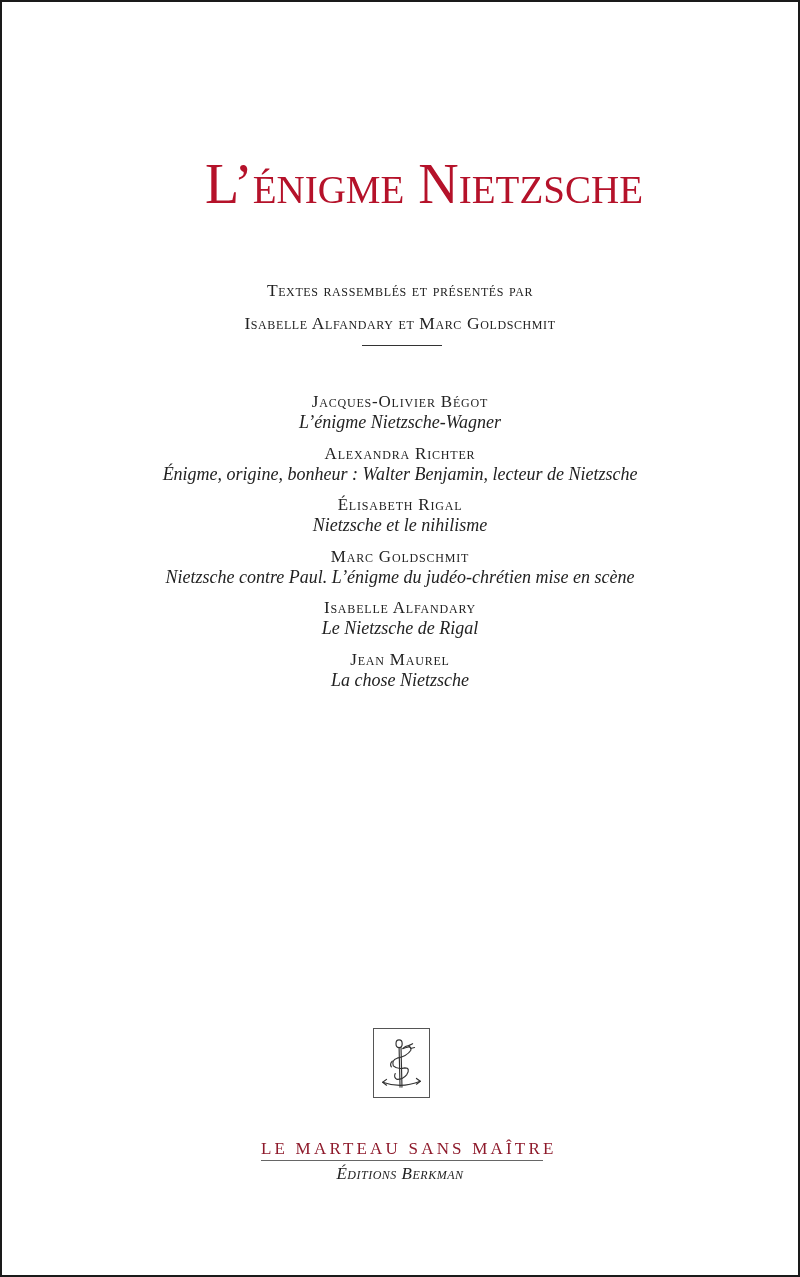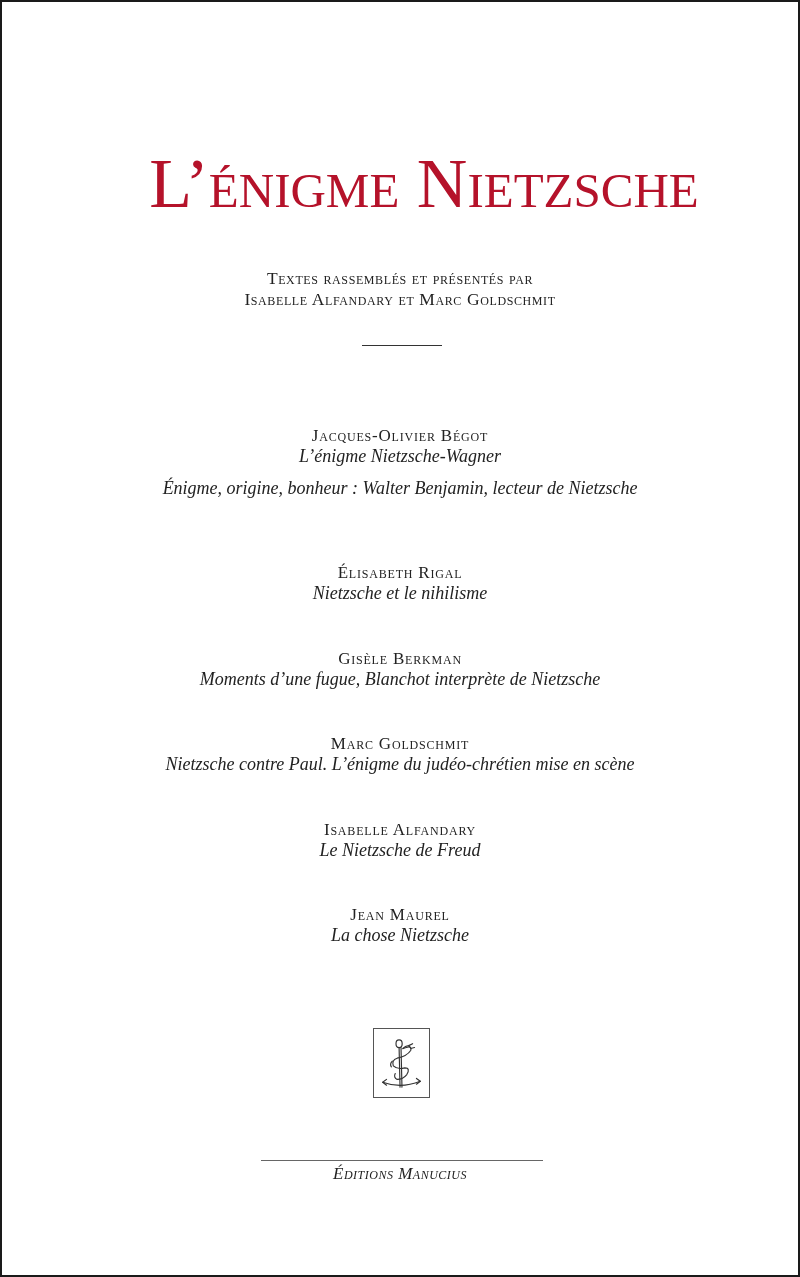--- a/index.html
+++ b/index.html
@@ -23,40 +23,40 @@
       background: #ffffff;
       font-family: "Liberation Serif", "DejaVu Serif", serif;
       color: #1c1c1c;
     }
     .book-title {
       position: absolute;
       left: 0; right: 0;
       top: 142px;
       text-align: center;
       color: #b5122a;
-      font-size: 70px;
+      font-size: 56px;
       line-height: 80px;
       font-variant: small-caps;
       letter-spacing: 0px;
       font-weight: normal;
       margin: 0;
       padding-left: 48px;
     }
     .subtitle {
       position: absolute;
       left: 0; right: 0;
       top: 266px;
       text-align: center;
       font-size: 17.5px;
       line-height: 21px;
       font-variant: small-caps;
       letter-spacing: 0.6px;
       color: #222;
     }
-    .subtitle div { margin: 0; }
+    .subtitle div { margin: 12px; }
     .divider {
       position: absolute;
       left: 360px;
       top: 343px;
       width: 80px;
       height: 0;
       border-top: 1.5px solid #333;
     }
     .contents {
       position: absolute;
@@ -66,21 +66,20 @@
     }
     .entry {
       height: 51.5px;
     }
     .author {
       font-size: 17px;
       line-height: 20px;
       font-variant: small-caps;
       letter-spacing: 0.8px;
       color: #222;
-      margin-top: 34px;
     }
     .essay {
       font-size: 18px;
       line-height: 20px;
       font-style: italic;
       color: #222;
     }
     .essay .roman { font-style: normal; }
     .logo {
       position: absolute;
@@ -139,37 +138,34 @@
   </div>
 
   <div class="divider"></div>
 
   <div class="contents">
     <div class="entry">
       <div class="author">Jacques-Olivier Bégot</div>
       <div class="essay">L’énigme Nietzsche-Wagner</div>
     </div>
     <div class="entry">
+      <div class="author">Alexandra Richter</div>
       <div class="essay">Énigme, origine, bonheur : Walter Benjamin, lecteur de Nietzsche</div>
     </div>
     <div class="entry">
       <div class="author">Élisabeth Rigal</div>
       <div class="essay">Nietzsche et le nihilisme</div>
     </div>
     <div class="entry">
-      <div class="author">Gisèle Berkman</div>
-      <div class="essay">Moments d’une fugue, Blanchot interprète de Nietzsche</div>
-    </div>
-    <div class="entry">
       <div class="author">Marc Goldschmit</div>
       <div class="essay">Nietzsche contre Paul. L’énigme du judéo-chrétien mise en scène</div>
     </div>
     <div class="entry">
       <div class="author">Isabelle Alfandary</div>
-      <div class="essay">Le Nietzsche de Freud</div>
+      <div class="essay">Le Nietzsche de Rigal</div>
     </div>
     <div class="entry">
       <div class="author">Jean Maurel</div>
       <div class="essay">La chose Nietzsche</div>
     </div>
   </div>
 
   <div class="logo">
     <svg viewBox="0 0 57 70" xmlns="http://www.w3.org/2000/svg">
       <g fill="none" stroke="#333" stroke-width="1.2" stroke-linecap="round" stroke-linejoin="round">
@@ -183,16 +179,17 @@
         <path d="M9 55 L13 52 M9 55 L13 58"></path>
         <path d="M48 54 L44 51 M48 54 L44 57"></path>
 
         <path d="M30 20 Q40 16 38 22 Q34 28 24 30 Q18 32 20 38 Q24 42 32 40 Q38 40 34 47 Q30 52 24 52 Q20 50 22 46"></path>
         <path d="M30 20 Q34 16 37 18 M36 17 L40 15 M38 20 L42 19"></path>
         <path d="M19 33 Q16 36 18 39"></path>
       </g>
     </svg>
   </div>
 
+  <div class="publisher">LE MARTEAU SANS MAÎTRE</div>
   <div class="publisher-rule"></div>
-  <div class="imprint">Éditions Manucius</div>
+  <div class="imprint">Éditions Berkman</div>
 
 </div>
 
 </body></html>

